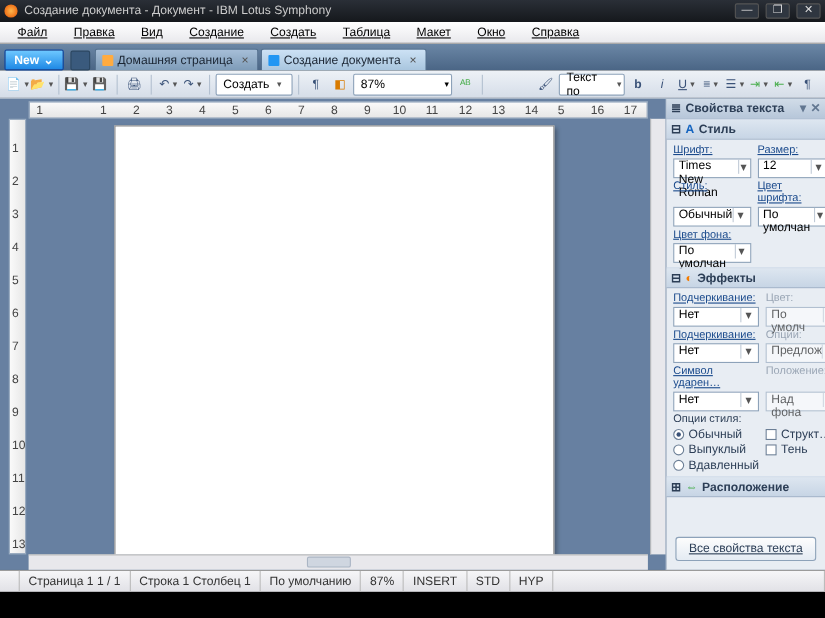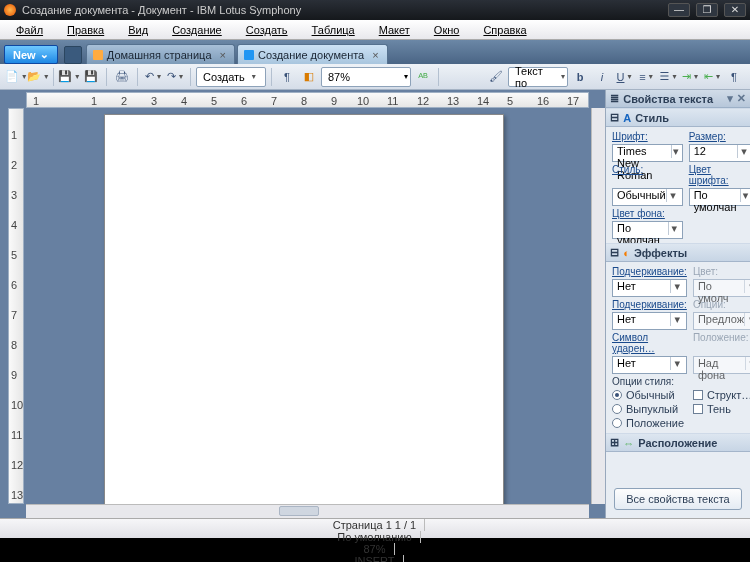--- a/index.html
+++ b/index.html
@@ -45,22 +45,22 @@
 .sb-body .lab { color: #1a4a8c; text-decoration: underline; font-size: 10px; }
 .sb-body .lab.dim { color: #9aa6b5; text-decoration: none; }
 .sel { height: 18px; border: 1px solid #8da2b9; background: #fff; display: flex; align-items: flex-start; justify-content: space-between; padding: 0 2px 0 4px; font-size: 10px; }
 .sel .arr { width: 14px; text-align: center; color: #555; border-left: 1px solid #c0cad6; }
 .full { grid-column: 1 / span 2; }
 .radio, .check { display: flex; align-items: center; gap: 4px; font-size: 10px; color: #2c3e56; }
 .radio .r { width: 10px; height: 10px; border: 1px solid #6c7f96; border-radius: 50%; background: #fff; display: flex; align-items: center; justify-content: center; }
 .radio.on .r::after { content: ""; width: 4px; height: 4px; background: #3a5278; border-radius: 50%; }
 .check .c { width: 10px; height: 10px; border: 1px solid #6c7f96; background: #fff; }
 .sb-footer { margin-top: auto; padding: 8px; }
-.sb-btn { width: 100%; height: 22px; border: 1px solid #8da2b9; background: linear-gradient(#fdfdfd,#e4ebf3); border-radius: 3px; text-align: center; line-height: 20px; cursor: pointer; color: #2c3e56; }
-.statusbar { height: 20px; background: linear-gradient(#f6f6f8,#e1e1e6); border-top: 1px solid #aaa; display: flex; align-items: center; font-size: 10px; color: #333; flex-direction: column; }
+.sb-btn { width: 100%; height: 22px; border: 1px solid #8da2b9; background: linear-gradient(#fdfdfd,#e4ebf3); border-radius: 3px; text-align: center; line-height: 20px; cursor: pointer; color: #2c3e56; text-decoration: underline; }
+.statusbar { height: 20px; background: linear-gradient(#f6f6f8,#e1e1e6); border-top: 1px solid #aaa; display: flex; align-items: center; font-size: 10px; color: #333; }
 .statusbar .cell { border-right: 1px solid #bbb; padding: 0 8px; height: 100%; display: flex; align-items: center; }
 .statusbar .spacer { flex: 1; }
 </style>
 </head>
 <body>
 
 <div class="titlebar">
   <div class="t-icon"></div>
   <span>Создание документа - Документ - IBM Lotus Symphony</span>
   <div class="wbtns">
@@ -286,38 +286,39 @@
       <div class="radio">
           <span class="r"></span>
           <span>Выпуклый</span>
         </div>
       <div class="check">
           <span class="c"></span>
           <span>Тень</span>
         </div>
       <div class="radio">
           <span class="r"></span>
-          <span>Положение</span>
+          <span>Вдавленный</span>
         </div>
     </div>
 
     <div class="sb-sec">
       <span>⊞</span>
       <span style="color:#4caf50">⇔</span>
       <span>Расположение</span>
     </div>
 
     <div class="sb-footer">
       <div class="sb-btn">Все свойства текста</div>
     </div>
   </div>
 </div>
 
 <div class="statusbar">
   <div class="cell" style="width:18px"></div>
   <div class="cell">Страница 1 1 / 1</div>
+  <div class="cell">Строка 1 Столбец 1</div>
   <div class="cell">По умолчанию</div>
   <div class="cell">87%</div>
   <div class="cell">INSERT</div>
   <div class="cell">STD</div>
   <div class="cell">HYP</div>
   <div class="cell spacer"></div>
 </div>
 
 </body></html>

